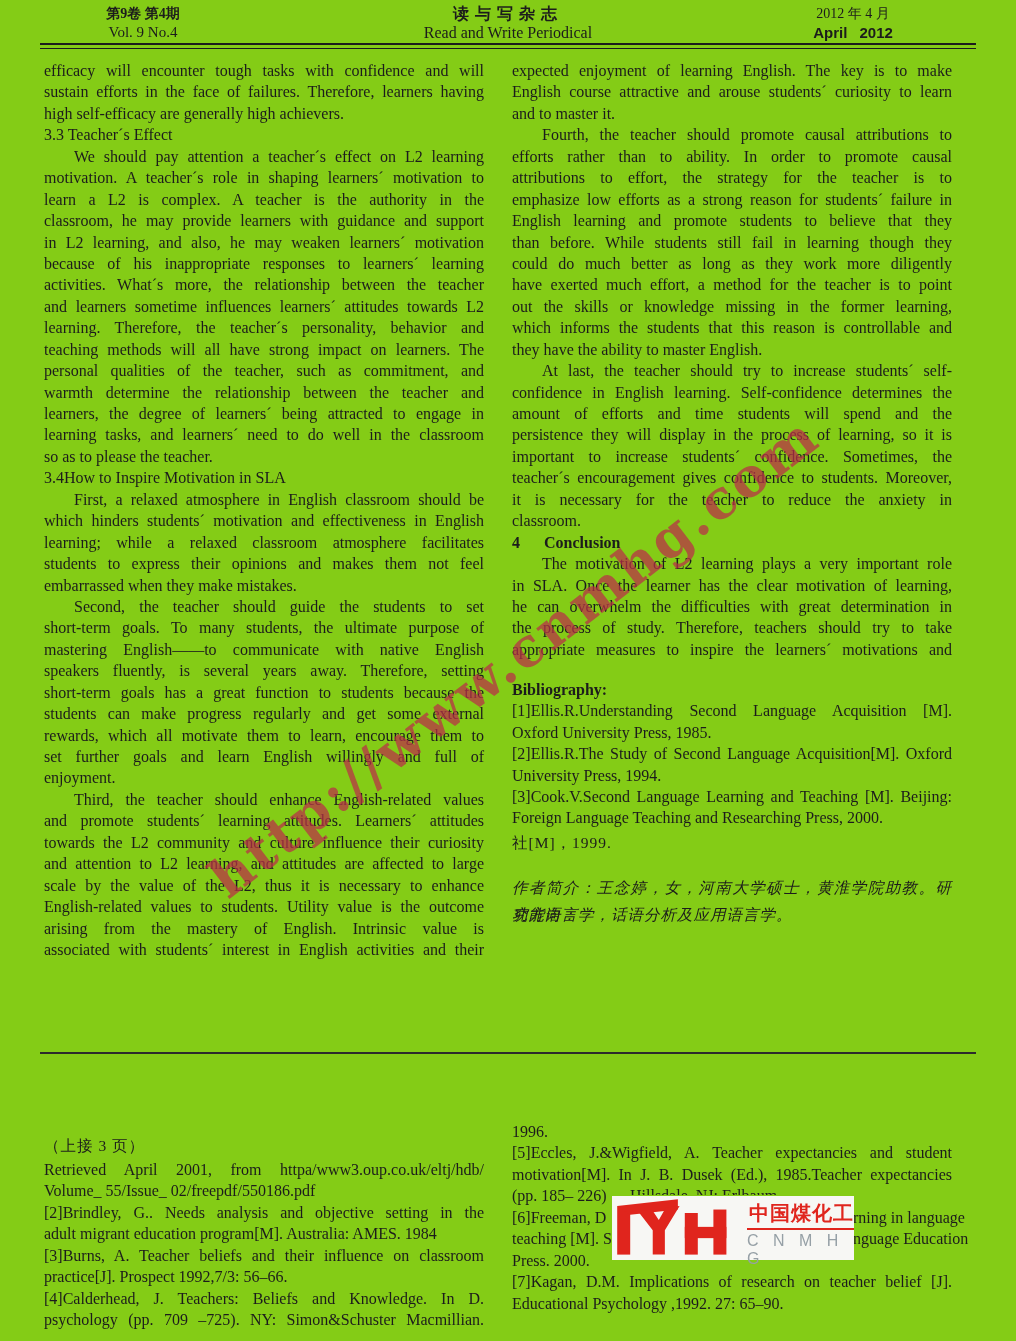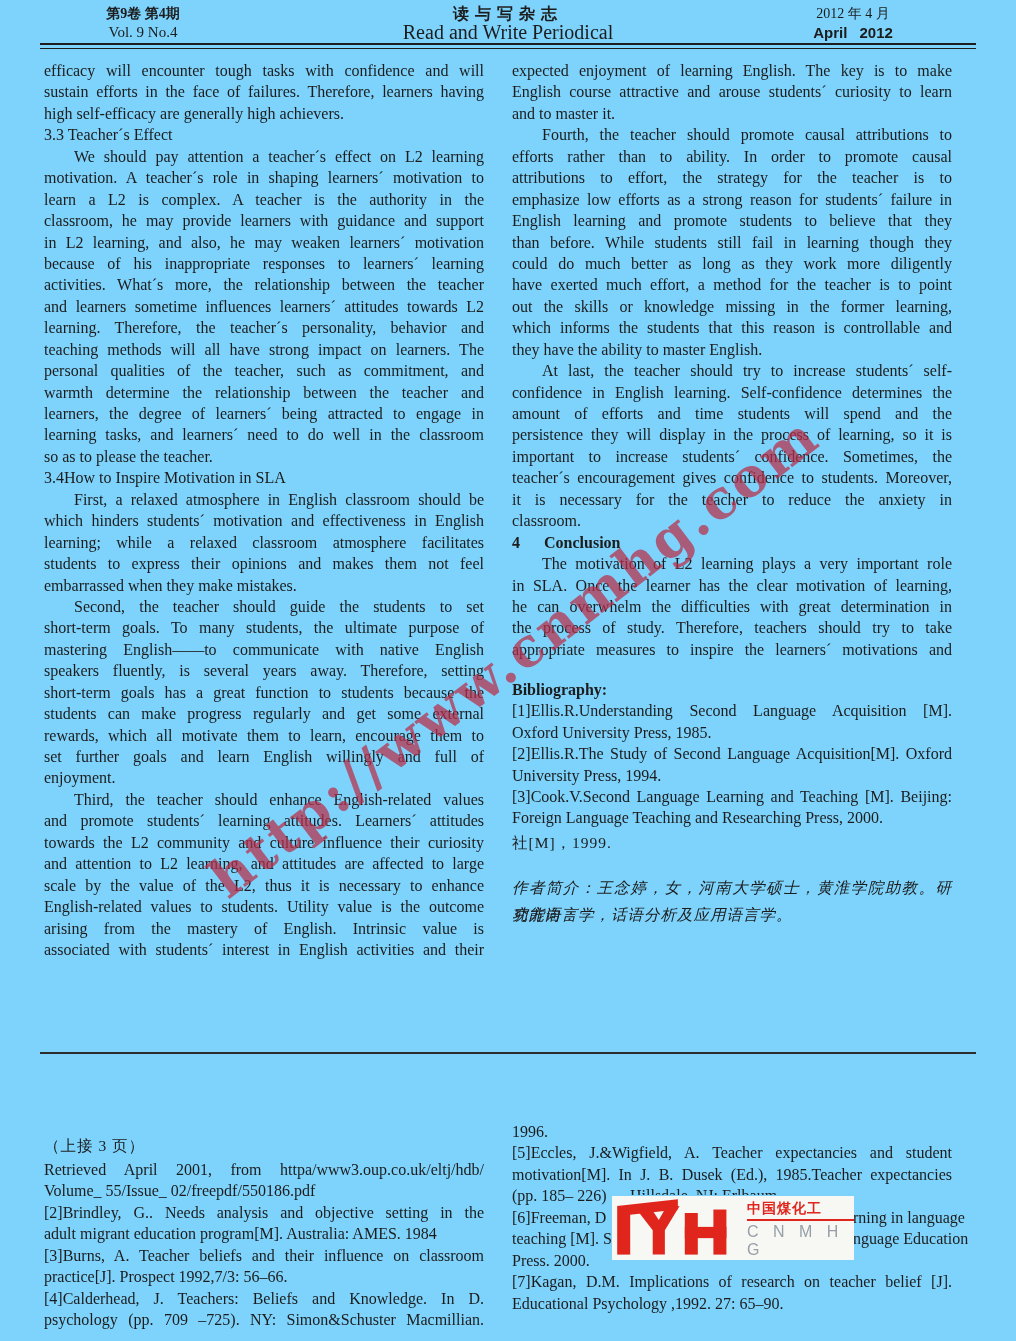--- a/index.html
+++ b/index.html
@@ -1,24 +1,24 @@
 <!DOCTYPE html>
 <html><head>
 <meta charset="utf-8">
 <style>
   html,body{margin:0;padding:0;background:#e8e8e6;}
-  #page{position:relative;width:1016px;height:1341px;background:#7dd3fc;overflow:hidden;
+  #page{position:relative;width:1016px;height:1341px;background:#84cc16;overflow:hidden;
         font-family:"Liberation Serif", serif;color:#1c1c1c;}
   
   .hdr-block{position:absolute;top:4px;text-align:center;line-height:19px;}
   #hdr-left{left:78px;width:130px;font-size:14px;font-weight:bold;}
   #hdr-left .en{font-weight:normal;font-size:15px;}
   #hdr-center{left:368px;width:280px;}
   #hdr-center .cn{font-size:16px;font-weight:bold;letter-spacing:6px;}
-  #hdr-center .en{font-size:20px;}
+  #hdr-center .en{font-size:16px;}
   #hdr-right{left:778px;width:150px;}
   #hdr-right .cn{font-size:14px;}
   #hdr-right .en{font-family:"Liberation Sans",sans-serif;font-weight:bold;font-size:15px;word-spacing:8px;}
   #hdr-rule{position:absolute;left:40px;top:43px;width:936px;height:3px;
             border-top:2px solid #1d1d1d;border-bottom:1px solid #1d1d1d;}
   
   .col{position:absolute;width:440px;font-size:16px;}
   #col-left {left:44px; top:60px;}
   #col-right{left:512px;top:60px;}
   #foot-left {left:44px; top:1132px;}
@@ -39,22 +39,22 @@
   
   #watermark{position:absolute;left:522px;top:667px;width:760px;height:90px;z-index:5;
              transform:translate(-50%,-50%) rotate(-37.5deg);
              font-family:"DejaVu Serif",serif;font-weight:bold;font-size:54px;letter-spacing:3px;
              color:rgba(186,44,72,0.72);text-align:center;pointer-events:none;}
   
   #cnmhg-logo{position:absolute;left:612px;top:1196px;width:242px;height:64px;background:#f7f7f4;
               z-index:4;display:flex;align-items:flex-start;}
   #cnmhg-logo svg{flex:0 0 auto;}
   #logo-txt{margin-left:5px;padding-top:4px;}
-  #logo-cn{font-size:14px;font-weight:bold;letter-spacing:1px;border-bottom:2px solid #e0251d;
-           padding-bottom:1px;font-family:"Liberation Sans",sans-serif;}
+  #logo-cn{font-size:20px;font-weight:bold;letter-spacing:1px;border-bottom:2px solid #e0251d;
+           padding-bottom:1px;font-family:"Liberation Sans",sans-serif;text-align:right;}
   #logo-en{font-family:"Liberation Sans",sans-serif;font-size:16px;letter-spacing:5px;margin-top:2px;}
 </style>
 </head>
 <body>
 
 <div id="page">
 
   <div class="hdr-block" id="hdr-left">
     <div class="cn">第9卷 第4期</div>
     <div class="en">Vol. 9    No.4</div>

